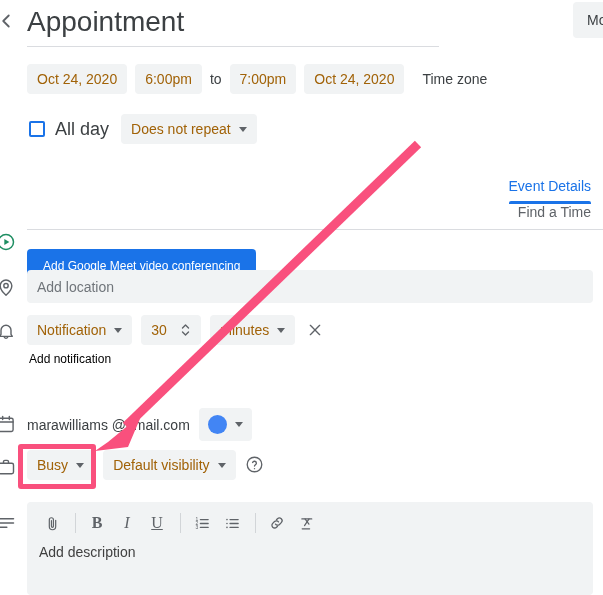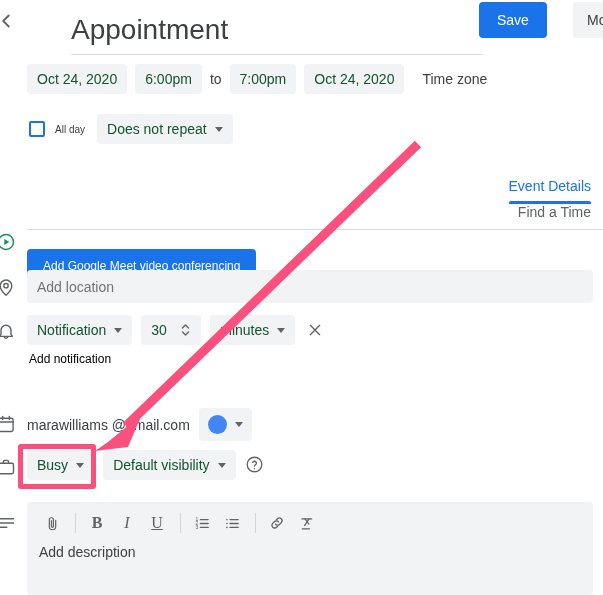--- a/index.html
+++ b/index.html
@@ -14,21 +14,21 @@
     color: #3c4043;
     overflow: hidden;
     position: relative;
   }
 
   
   .chip {
     background: #f1f3f4;
     border: none;
     border-radius: 4px;
-    color: #14532d;
+    color: #a16207;
     font-family: "Liberation Sans", sans-serif;
     font-size: 14px;
     padding: 7px 10px;
     display: inline-flex;
     align-items: center;
     white-space: nowrap;
     box-sizing: border-box;
   }
   .caret {
     display: inline-block;
@@ -48,23 +48,22 @@
   }
   .back-btn {
     position: absolute;
     left: -7px; top: 8px;
     width: 26px; height: 26px;
     display: flex; align-items: center; justify-content: center;
     color: #5f6368;
   }
   .title-wrap {
     position: absolute;
-    left: 27px; top: 10px;
+    left: 27px; top: 2px;
     width: 412px;
-    margin-left: 44px;
   }
   .title-text {
     font-size: 28px;
     font-weight: 400;
     color: #3c4043;
     line-height: 40px;
     letter-spacing: 0;
     white-space: nowrap;
   }
   .title-underline {
@@ -133,21 +132,21 @@
   }
   .checkbox {
     width: 16px; height: 16px;
     border: 2px solid #1a73e8;
     border-radius: 2px;
     box-sizing: border-box;
     background: #ffffff;
     flex: none;
   }
   .allday-label {
-    font-size: 10px;
+    font-size: 18px;
     margin-left: 10px;
     margin-right: 12px;
     color: #3c4043;
   }
 
   
   .tabs {
     position: absolute;
     left: 27px; top: 178px;
     width: 576px;
@@ -363,21 +362,20 @@
 <div class="header">
   <div class="back-btn">
     <svg width="22" height="22" viewBox="0 0 24 24" fill="none" stroke="currentColor" stroke-width="2" stroke-linecap="round" stroke-linejoin="round">
       <polyline points="15 18 9 12 15 6"></polyline>
     </svg>
   </div>
   <div class="title-wrap">
     <div class="title-text">Appointment</div>
     <div class="title-underline"></div>
   </div>
-  <button class="save-btn">Save</button>
   <button class="more-btn">More</button>
 </div>
 
 <div class="datetime-row">
   <div class="chip">Oct 24, 2020</div>
   <div class="chip">6:00pm</div>
   <div class="to-label">to</div>
   <div class="chip">7:00pm</div>
   <div class="chip">Oct 24, 2020</div>
   <div class="tz-label">Time zone</div>

